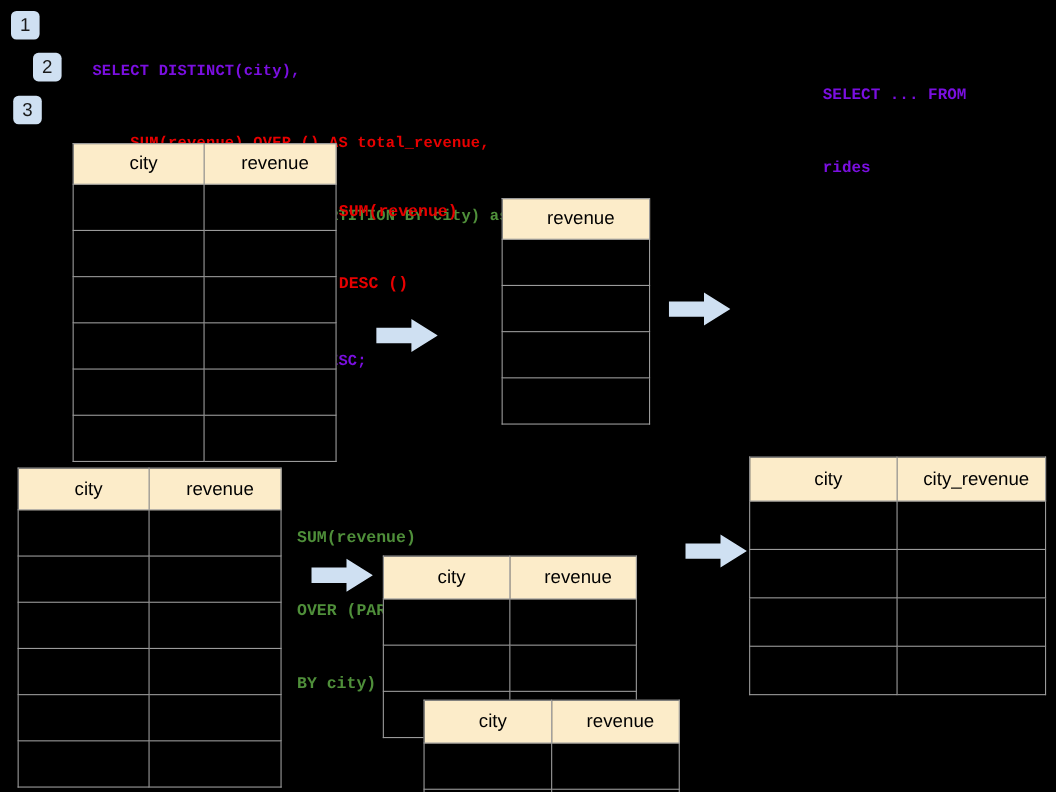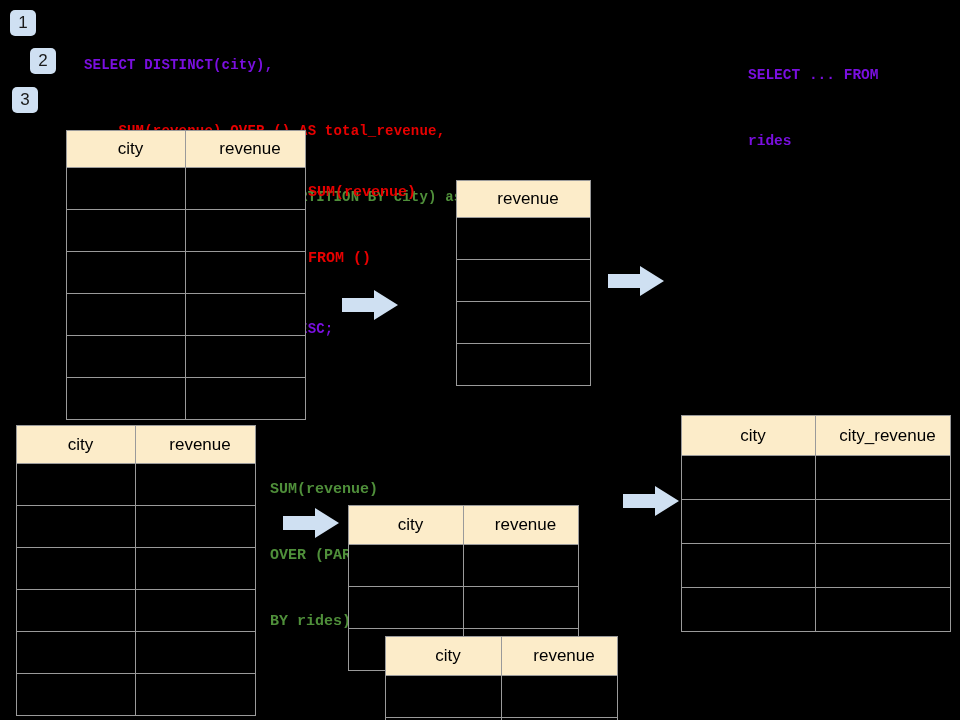--- a/index.html
+++ b/index.html
@@ -93,34 +93,34 @@
   <div class="step-badge" style="left:12px; top:87px;">3</div>
 
   <div class="sql-block" style="left:84px; top:10px;">
     <div class="sql-line c-violet">SELECT DISTINCT(city),</div>
     <div class="sql-line c-red">    SUM(revenue) OVER () AS total_revenue,</div>
     <div class="sql-line c-green">    SUM(revenue) OVER (PARTITION BY city) as city_revenue</div>
     <div class="sql-line c-violet">  FROM rides</div>
     <div class="sql-line c-violet">  ORDER by city_revenue DESC;</div>
   </div>
 
-  <div class="annot c-violet" style="left:748px; top:20px;">
+  <div class="annot c-violet" style="left:748px; top:32px;">
     <div>SELECT ... FROM</div>
     <div>rides</div>
   </div>
 
   <div class="annot c-red" style="left:308px; top:138px; font-size:15px;">
     <div>SUM(revenue)</div>
-    <div>FROM ()</div>
+    <div>DESC ()</div>
   </div>
 
   <div class="annot c-green" style="left:270px; top:435px; font-size:15px;">
     <div>SUM(revenue)</div>
     <div>OVER (PARTITION</div>
-    <div>BY rides)</div>
+    <div>BY city)</div>
   </div>
 
   <table class="tbl" style="left:66px; top:130px; width:239px;">
     <colgroup>
         <col style="width:119px">
         <col style="width:120px">
       </colgroup>
     <thead>
       <tr>
         <th style="height:36px;">city</th>

